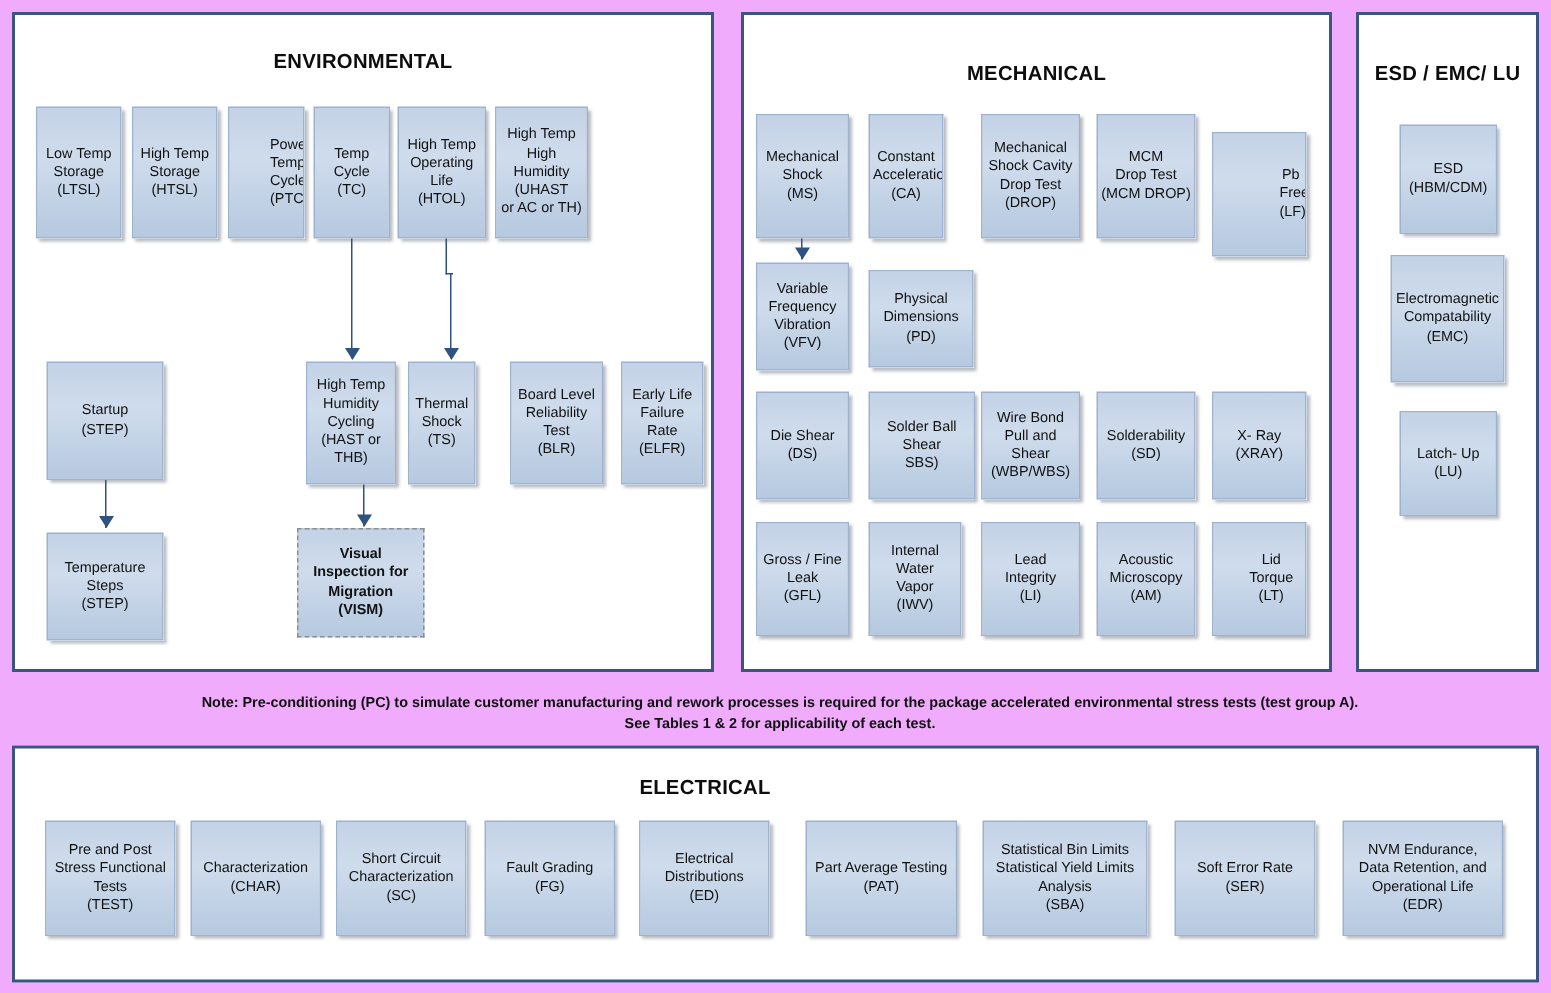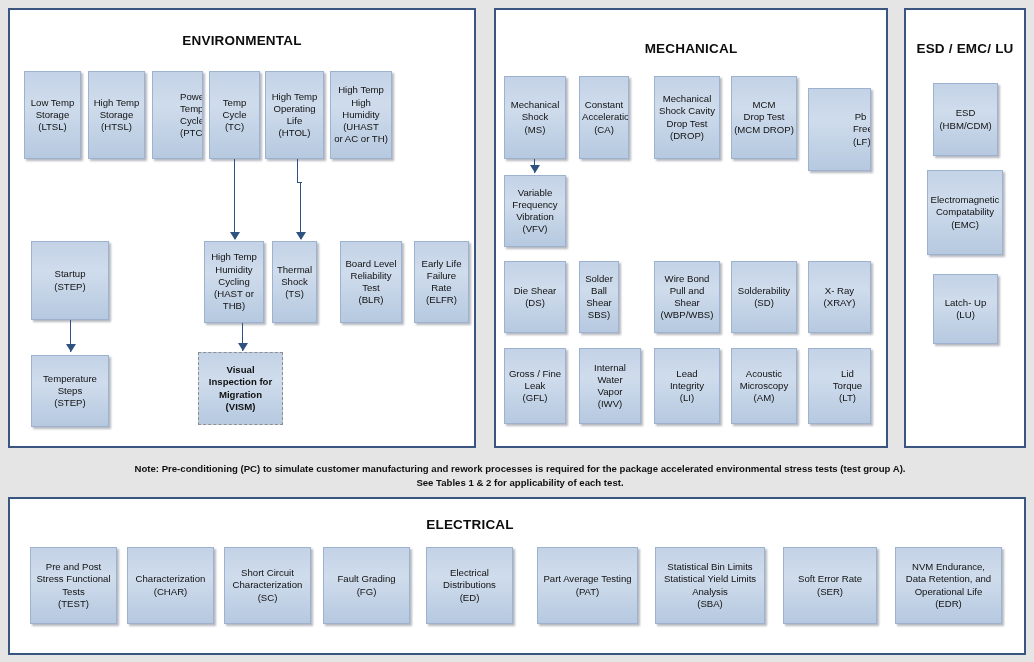--- a/index.html
+++ b/index.html
@@ -9,21 +9,21 @@
     background: #ffffff;
   }
   body {
     font-family: "Liberation Sans", sans-serif;
     -webkit-font-smoothing: antialiased;
   }
   #canvas {
     position: relative;
     width: 1034px;
     height: 662px;
-    background: #e5e5e5;
+    background: #f0abfc;
     overflow: hidden;
   }
 
   
   .panel {
     position: absolute;
     border: 2px solid #3a5580;
     background: #ffffff;
     box-sizing: border-box;
   }
@@ -221,26 +221,31 @@
 
   <div class="conn-line v" style="left:534px; top:159px; height:14px;"></div>
   <div class="arrow-head" style="left:530px; top:165px;"></div>
 
   <div class="box" style="left:504px; top:175px; width:62px; height:72px;">
     <span class="lbl">Variable
 Frequency
 Vibration
 (VFV)</span>
   </div>
+  <div class="box" style="left:579px; top:180px; width:70px; height:65px;">
+    <span class="lbl">Physical
+Dimensions
+(PD)</span>
+  </div>
 
   <div class="box" style="left:504px; top:261px; width:62px; height:72px;">
     <span class="lbl">Die Shear
 (DS)</span>
   </div>
-  <div class="box" style="left:579px; top:261px; width:40px; height:72px;">
+  <div class="box" style="left:579px; top:261px; width:71px; height:72px;">
     <span class="lbl">Solder Ball
 Shear
 SBS)</span>
   </div>
   <div class="box" style="left:654px; top:261px; width:66px; height:72px;">
     <span class="lbl">Wire Bond
 Pull and
 Shear
 (WBP/WBS)</span>
   </div>

